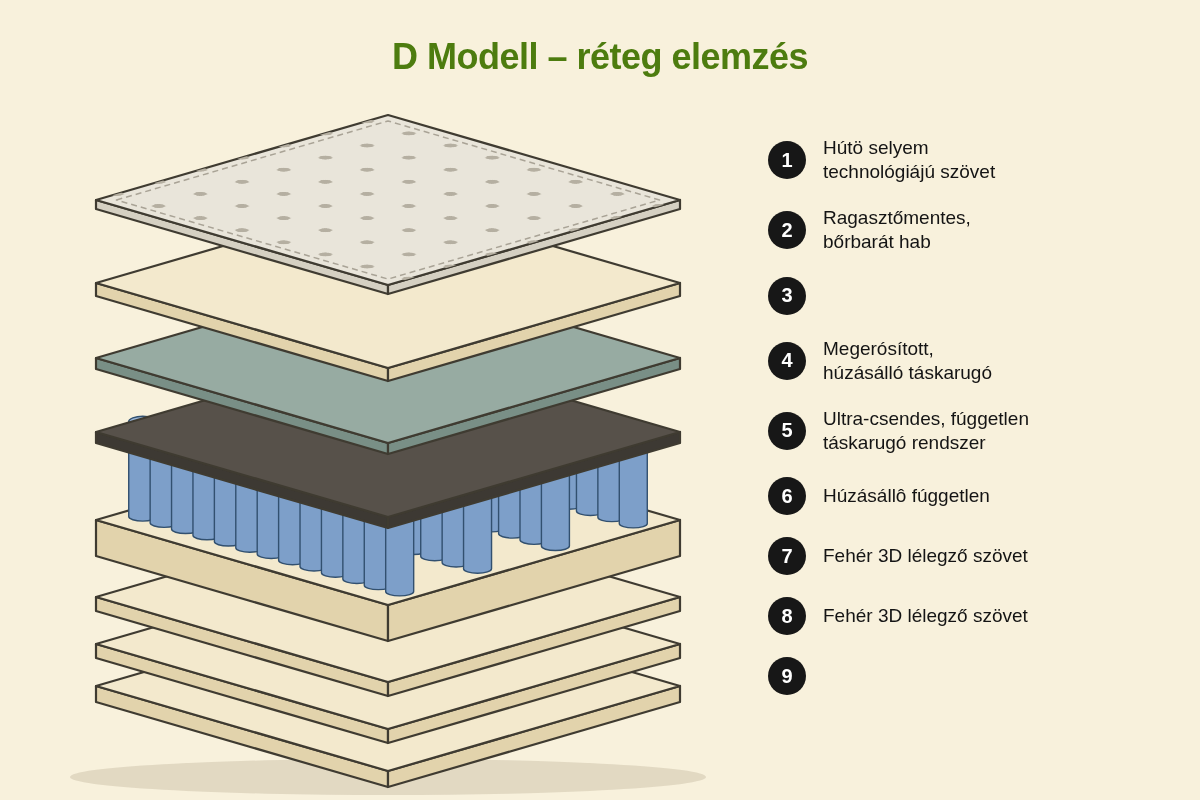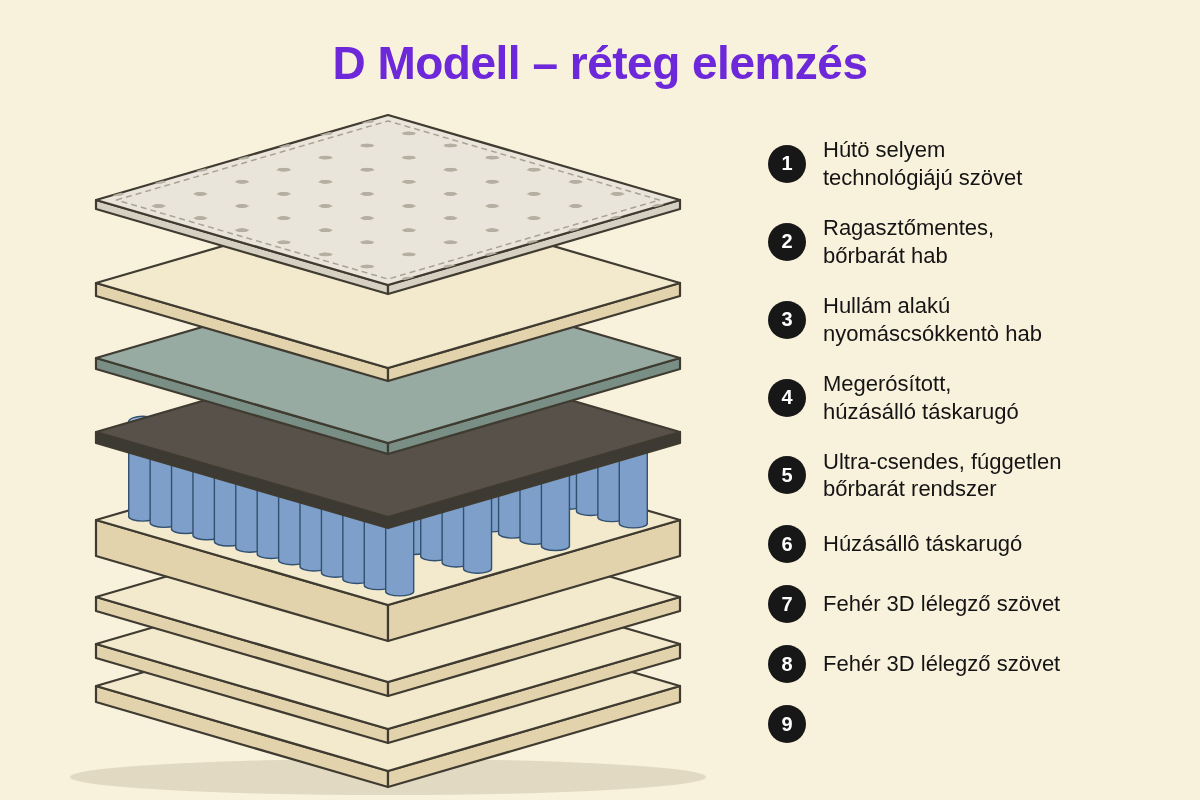--- a/index.html
+++ b/index.html
@@ -5,36 +5,36 @@
   * { margin:0; padding:0; box-sizing:border-box; }
   html,body { width:1200px; height:800px; }
   body {
     background:#f8f1dc;
     font-family:"Liberation Sans", sans-serif;
     position:relative;
     overflow:hidden;
   }
   .title {
     position:absolute; top:36px; left:0; width:100%;
-    text-align:center; font-size:46px; font-weight:bold;
-    color:#6d28d9; letter-spacing:-0.5px;
+    text-align:center; font-size:36px; font-weight:bold;
+    color:#4d7c0f; letter-spacing:-0.5px;
   }
   .diagram-wrap { position:absolute; left:28px; top:55px; width:720px; height:740px; }
   .legend {
     position:absolute; left:768px; top:136px; width:412px;
     display:flex; flex-direction:column; gap:22px;
   }
   .legend-item { display:flex; align-items:center; gap:17px; }
   .badge {
     flex:0 0 38px; width:38px; height:38px; border-radius:50%;
     background:#171717; color:#ffffff; font-size:20px; font-weight:bold;
     display:flex; align-items:center; justify-content:center;
   }
   .label {
-    font-size:22px; line-height:1.27; color:#141414;
+    font-size:19px; line-height:1.27; color:#141414;
     font-weight:500; white-space:pre-line;
   }
 </style>
 </head>
 <body style="background: rgb(248, 241, 220);">
 
 <h1 class="title">D Modell – réteg elemzés</h1>
 
 <div class="diagram-wrap">
   <svg id="mattress-svg" viewBox="0 0 720 740" width="720" height="740">
@@ -201,36 +201,34 @@
     <div class="label">Hútö selyem
 technológiájú szövet</div>
   </div>
   <div class="legend-item">
     <div class="badge">2</div>
     <div class="label">Ragasztőmentes,
 bőrbarát hab</div>
   </div>
   <div class="legend-item">
     <div class="badge">3</div>
-    <div class="label">Hullám alakú
-nyomáscsókkentò hab</div>
   </div>
   <div class="legend-item">
     <div class="badge">4</div>
     <div class="label">Megerósított,
 húzásálló táskarugó</div>
   </div>
   <div class="legend-item">
     <div class="badge">5</div>
     <div class="label">Ultra-csendes, fúggetlen
-bőrbarát rendszer</div>
+táskarugó rendszer</div>
   </div>
   <div class="legend-item">
     <div class="badge">6</div>
-    <div class="label">Húzásállô táskarugó</div>
+    <div class="label">Húzásállô fúggetlen</div>
   </div>
   <div class="legend-item">
     <div class="badge">7</div>
     <div class="label">Fehér 3D lélegző szövet</div>
   </div>
   <div class="legend-item">
     <div class="badge">8</div>
     <div class="label">Fehér 3D lélegző szövet</div>
   </div>
   <div class="legend-item">

